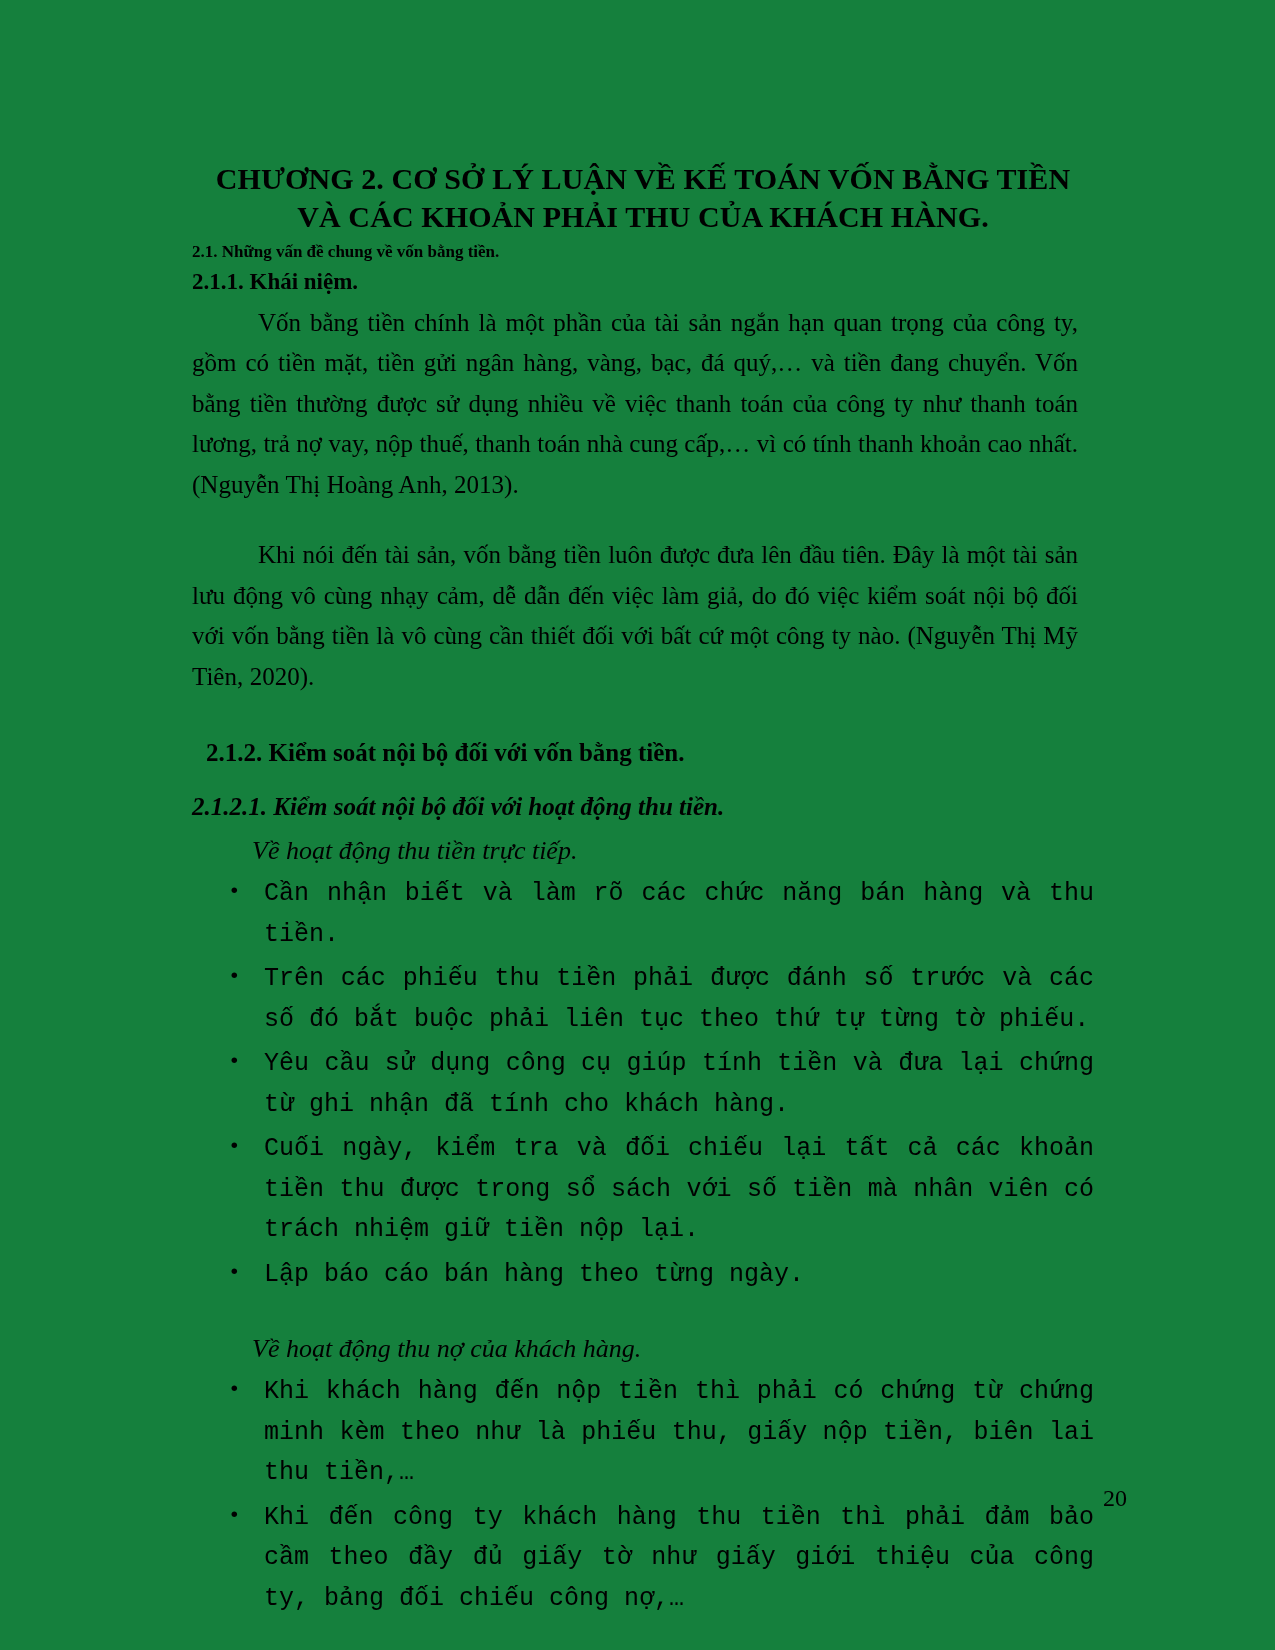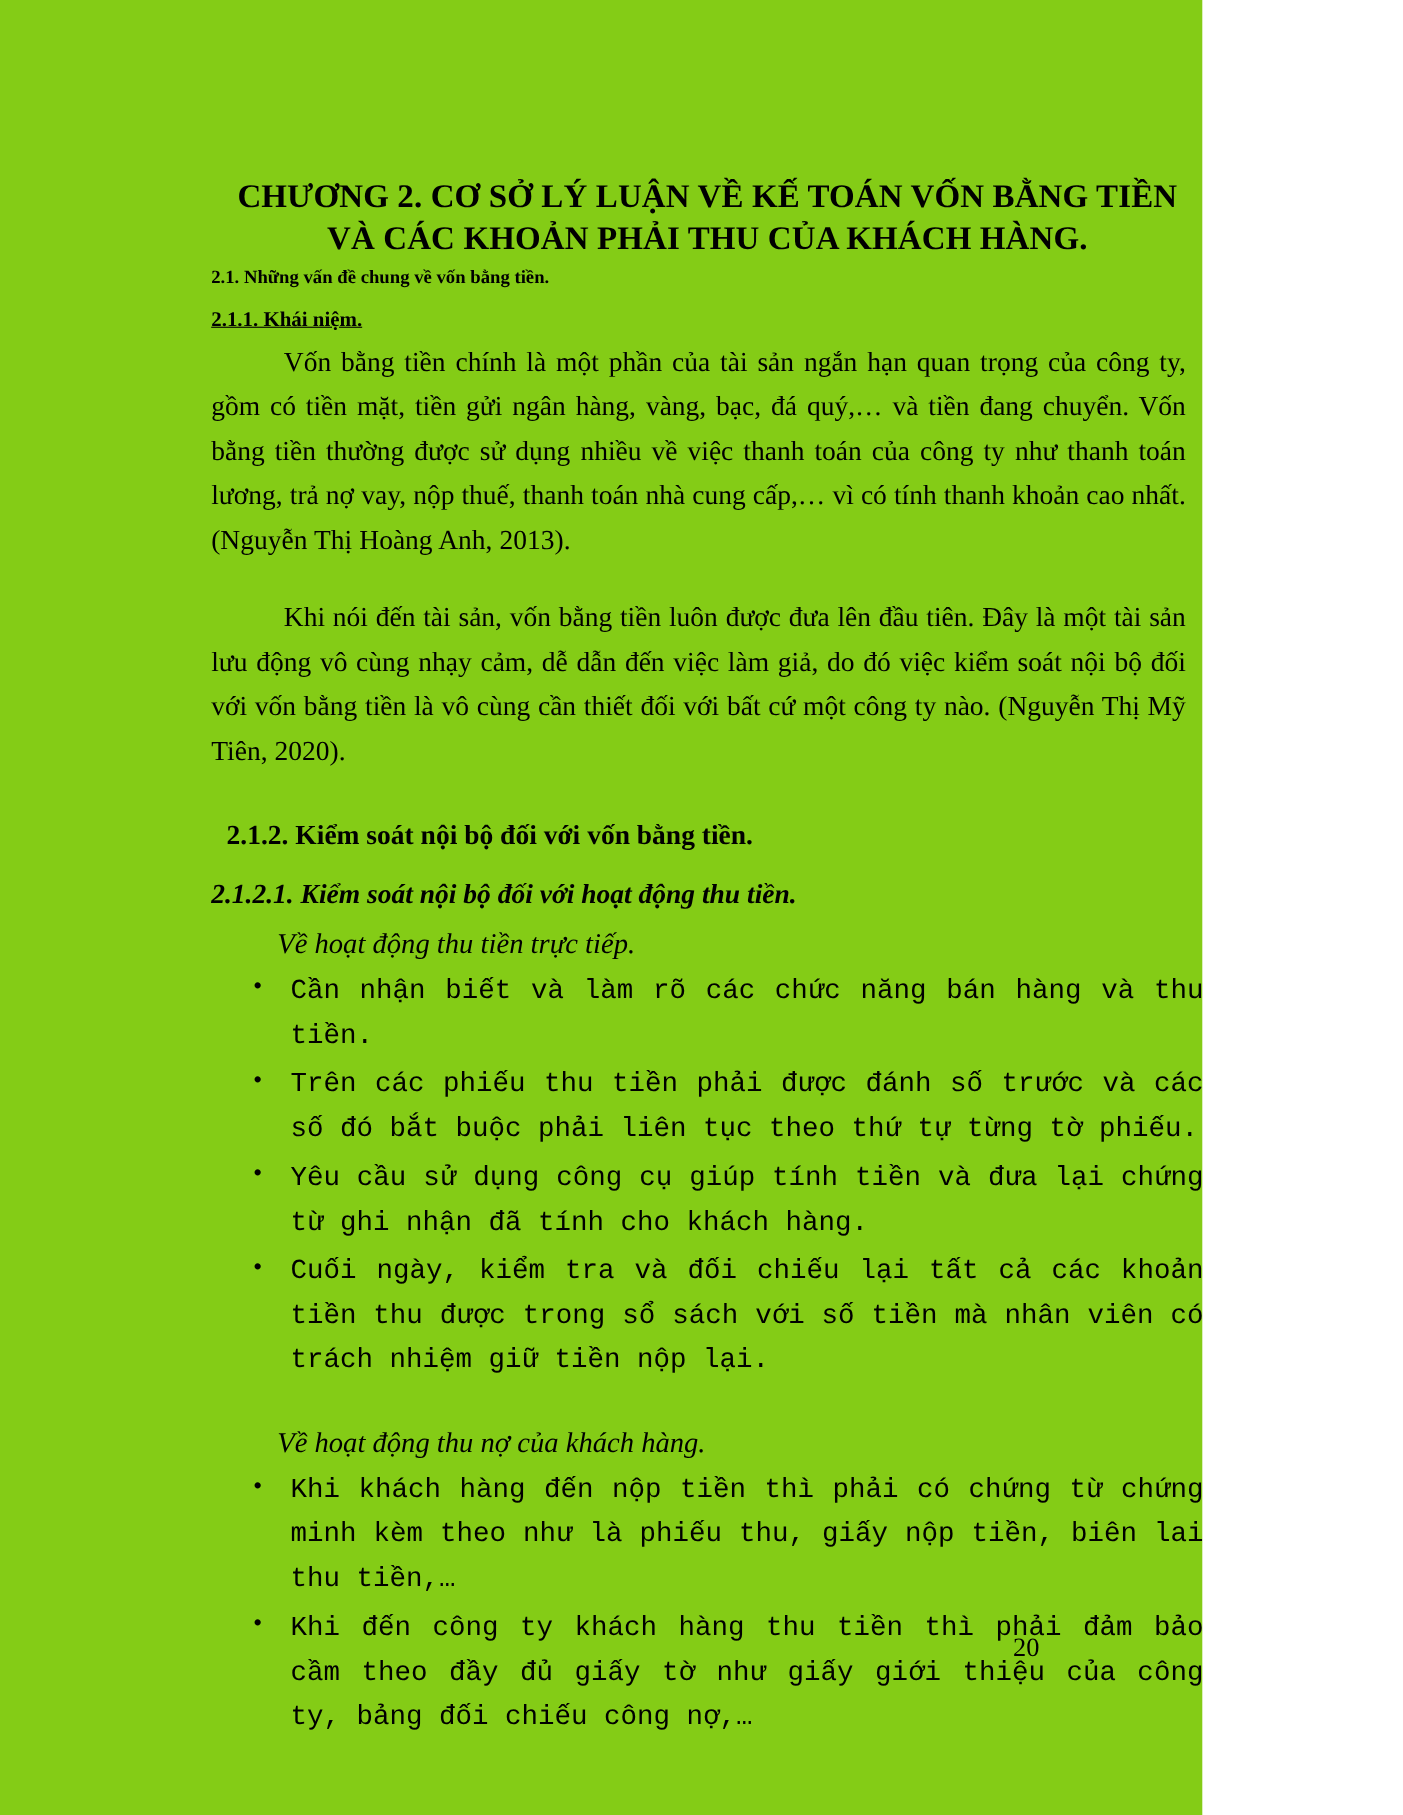--- a/index.html
+++ b/index.html
@@ -6,23 +6,23 @@
     margin: 0;
     padding: 0;
     background: #ffffff;
   }
   body {
     font-family: "Liberation Serif", "DejaVu Serif", serif;
     color: #000000;
   }
   .page {
     position: relative;
-    width: 1093px;
+    width: 1275px;
     height: 1650px;
-    background: #84cc16;
+    background: #15803d;
     overflow: hidden;
     box-sizing: border-box;
   }
   .content {
     position: absolute;
     left: 192px;
     top: 160px;
     width: 902px;
   }
   .chapter-title {
@@ -37,24 +37,23 @@
     display: block;
   }
   .h2 {
     font-weight: bold;
     font-size: 17px;
     line-height: 1.3;
     margin: 3px 0 0 0;
   }
   .h3 {
     font-weight: bold;
-    font-size: 19px;
+    font-size: 23px;
     line-height: 1.3;
-    margin: 16px 0 2px 0;
-    text-decoration: underline;
+    margin: 4px 0 2px 0;
   }
   .h4 {
     font-weight: bold;
     font-style: italic;
     font-size: 25px;
     line-height: 1.3;
     margin: 21px 0 0 0;
   }
   .h2-spaced {
     font-weight: bold;
@@ -136,20 +135,21 @@
 
     <h4 class="h4">2.1.2.1. Kiểm soát nội bộ đối với hoạt động thu tiền.</h4>
 
     <div class="sub-italic">Về hoạt động thu tiền trực tiếp.</div>
 
     <ul class="bullets">
       <li>Cần nhận biết và làm rõ các chức năng bán hàng và thu tiền.</li>
       <li>Trên các phiếu thu tiền phải được đánh số trước và các số đó bắt buộc phải liên tục theo thứ tự từng tờ phiếu.</li>
       <li>Yêu cầu sử dụng công cụ giúp tính tiền và đưa lại chứng từ ghi nhận đã tính cho khách hàng.</li>
       <li>Cuối ngày, kiểm tra và đối chiếu lại tất cả các khoản tiền thu được trong sổ sách với số tiền mà nhân viên có trách nhiệm giữ tiền nộp lại.</li>
+      <li>Lập báo cáo bán hàng theo từng ngày.</li>
     </ul>
 
     <div class="sub-italic gap">Về hoạt động thu nợ của khách hàng.</div>
 
     <ul class="bullets">
       <li>Khi khách hàng đến nộp tiền thì phải có chứng từ chứng minh kèm theo như là phiếu thu, giấy nộp tiền, biên lai thu tiền,…</li>
       <li>Khi đến công ty khách hàng thu tiền thì phải đảm bảo cầm theo đầy đủ giấy tờ như giấy giới thiệu của công ty, bảng đối chiếu công nợ,…</li>
     </ul>
 
   </div>

